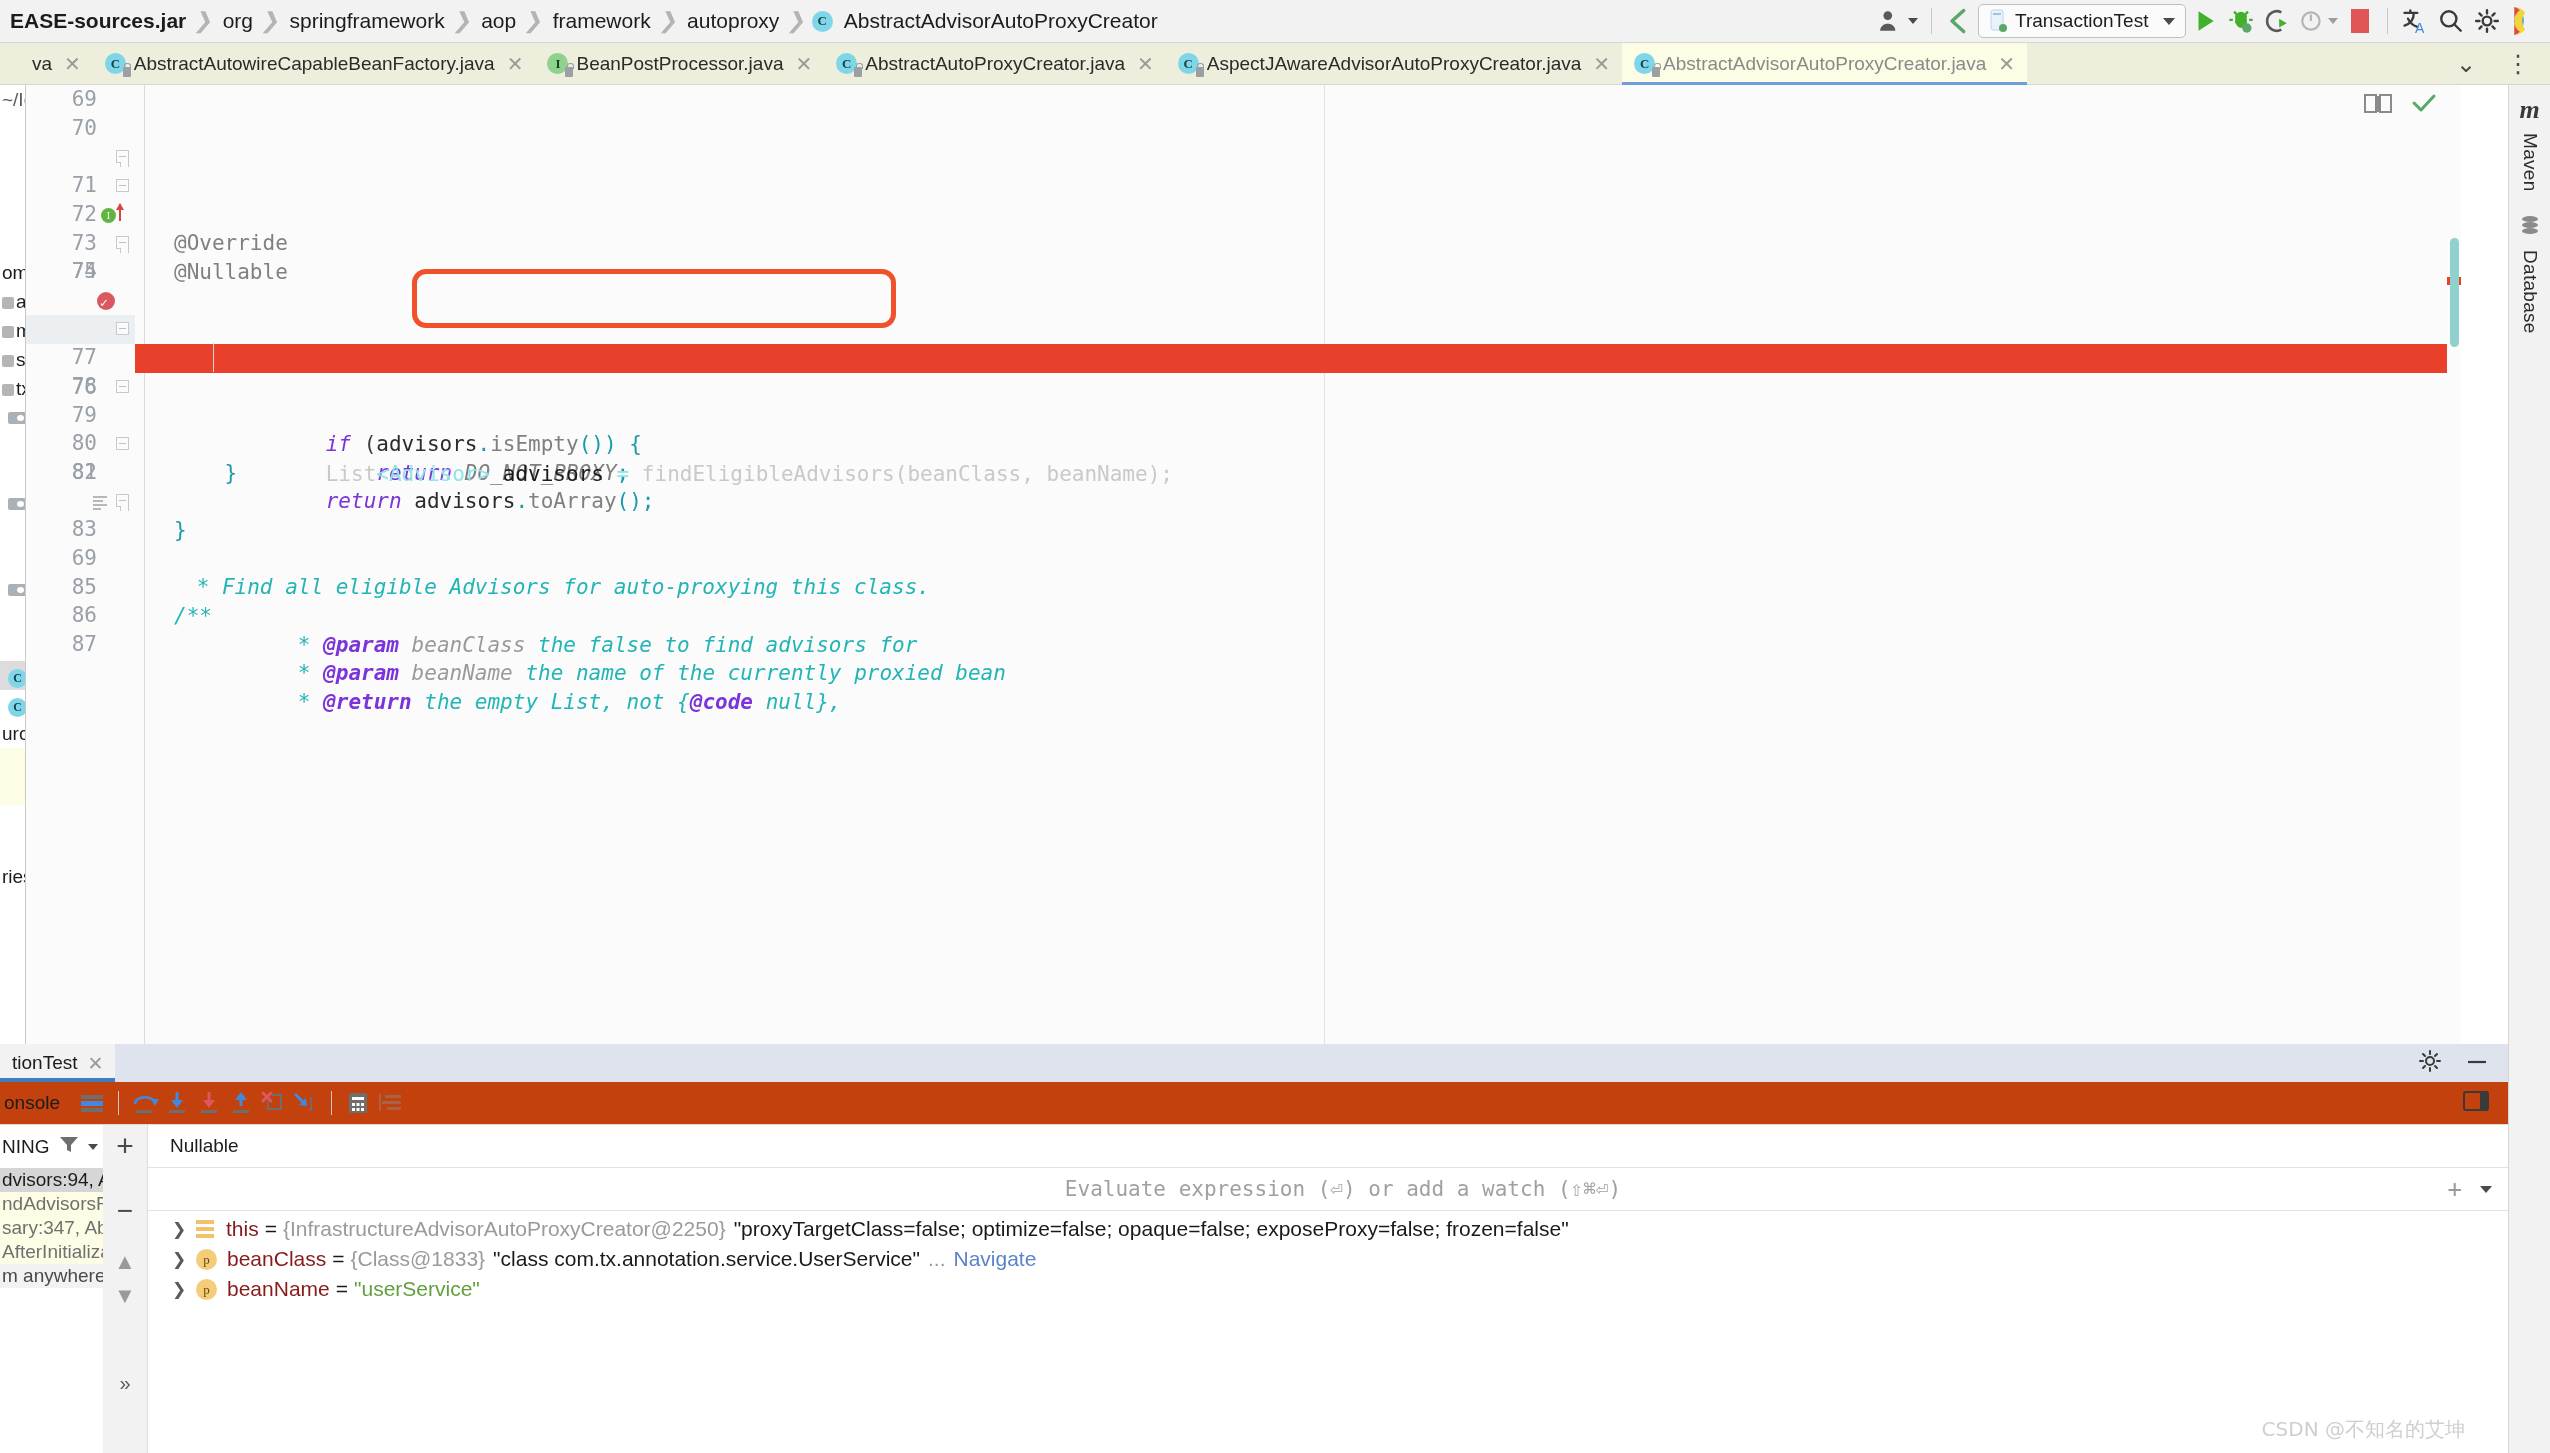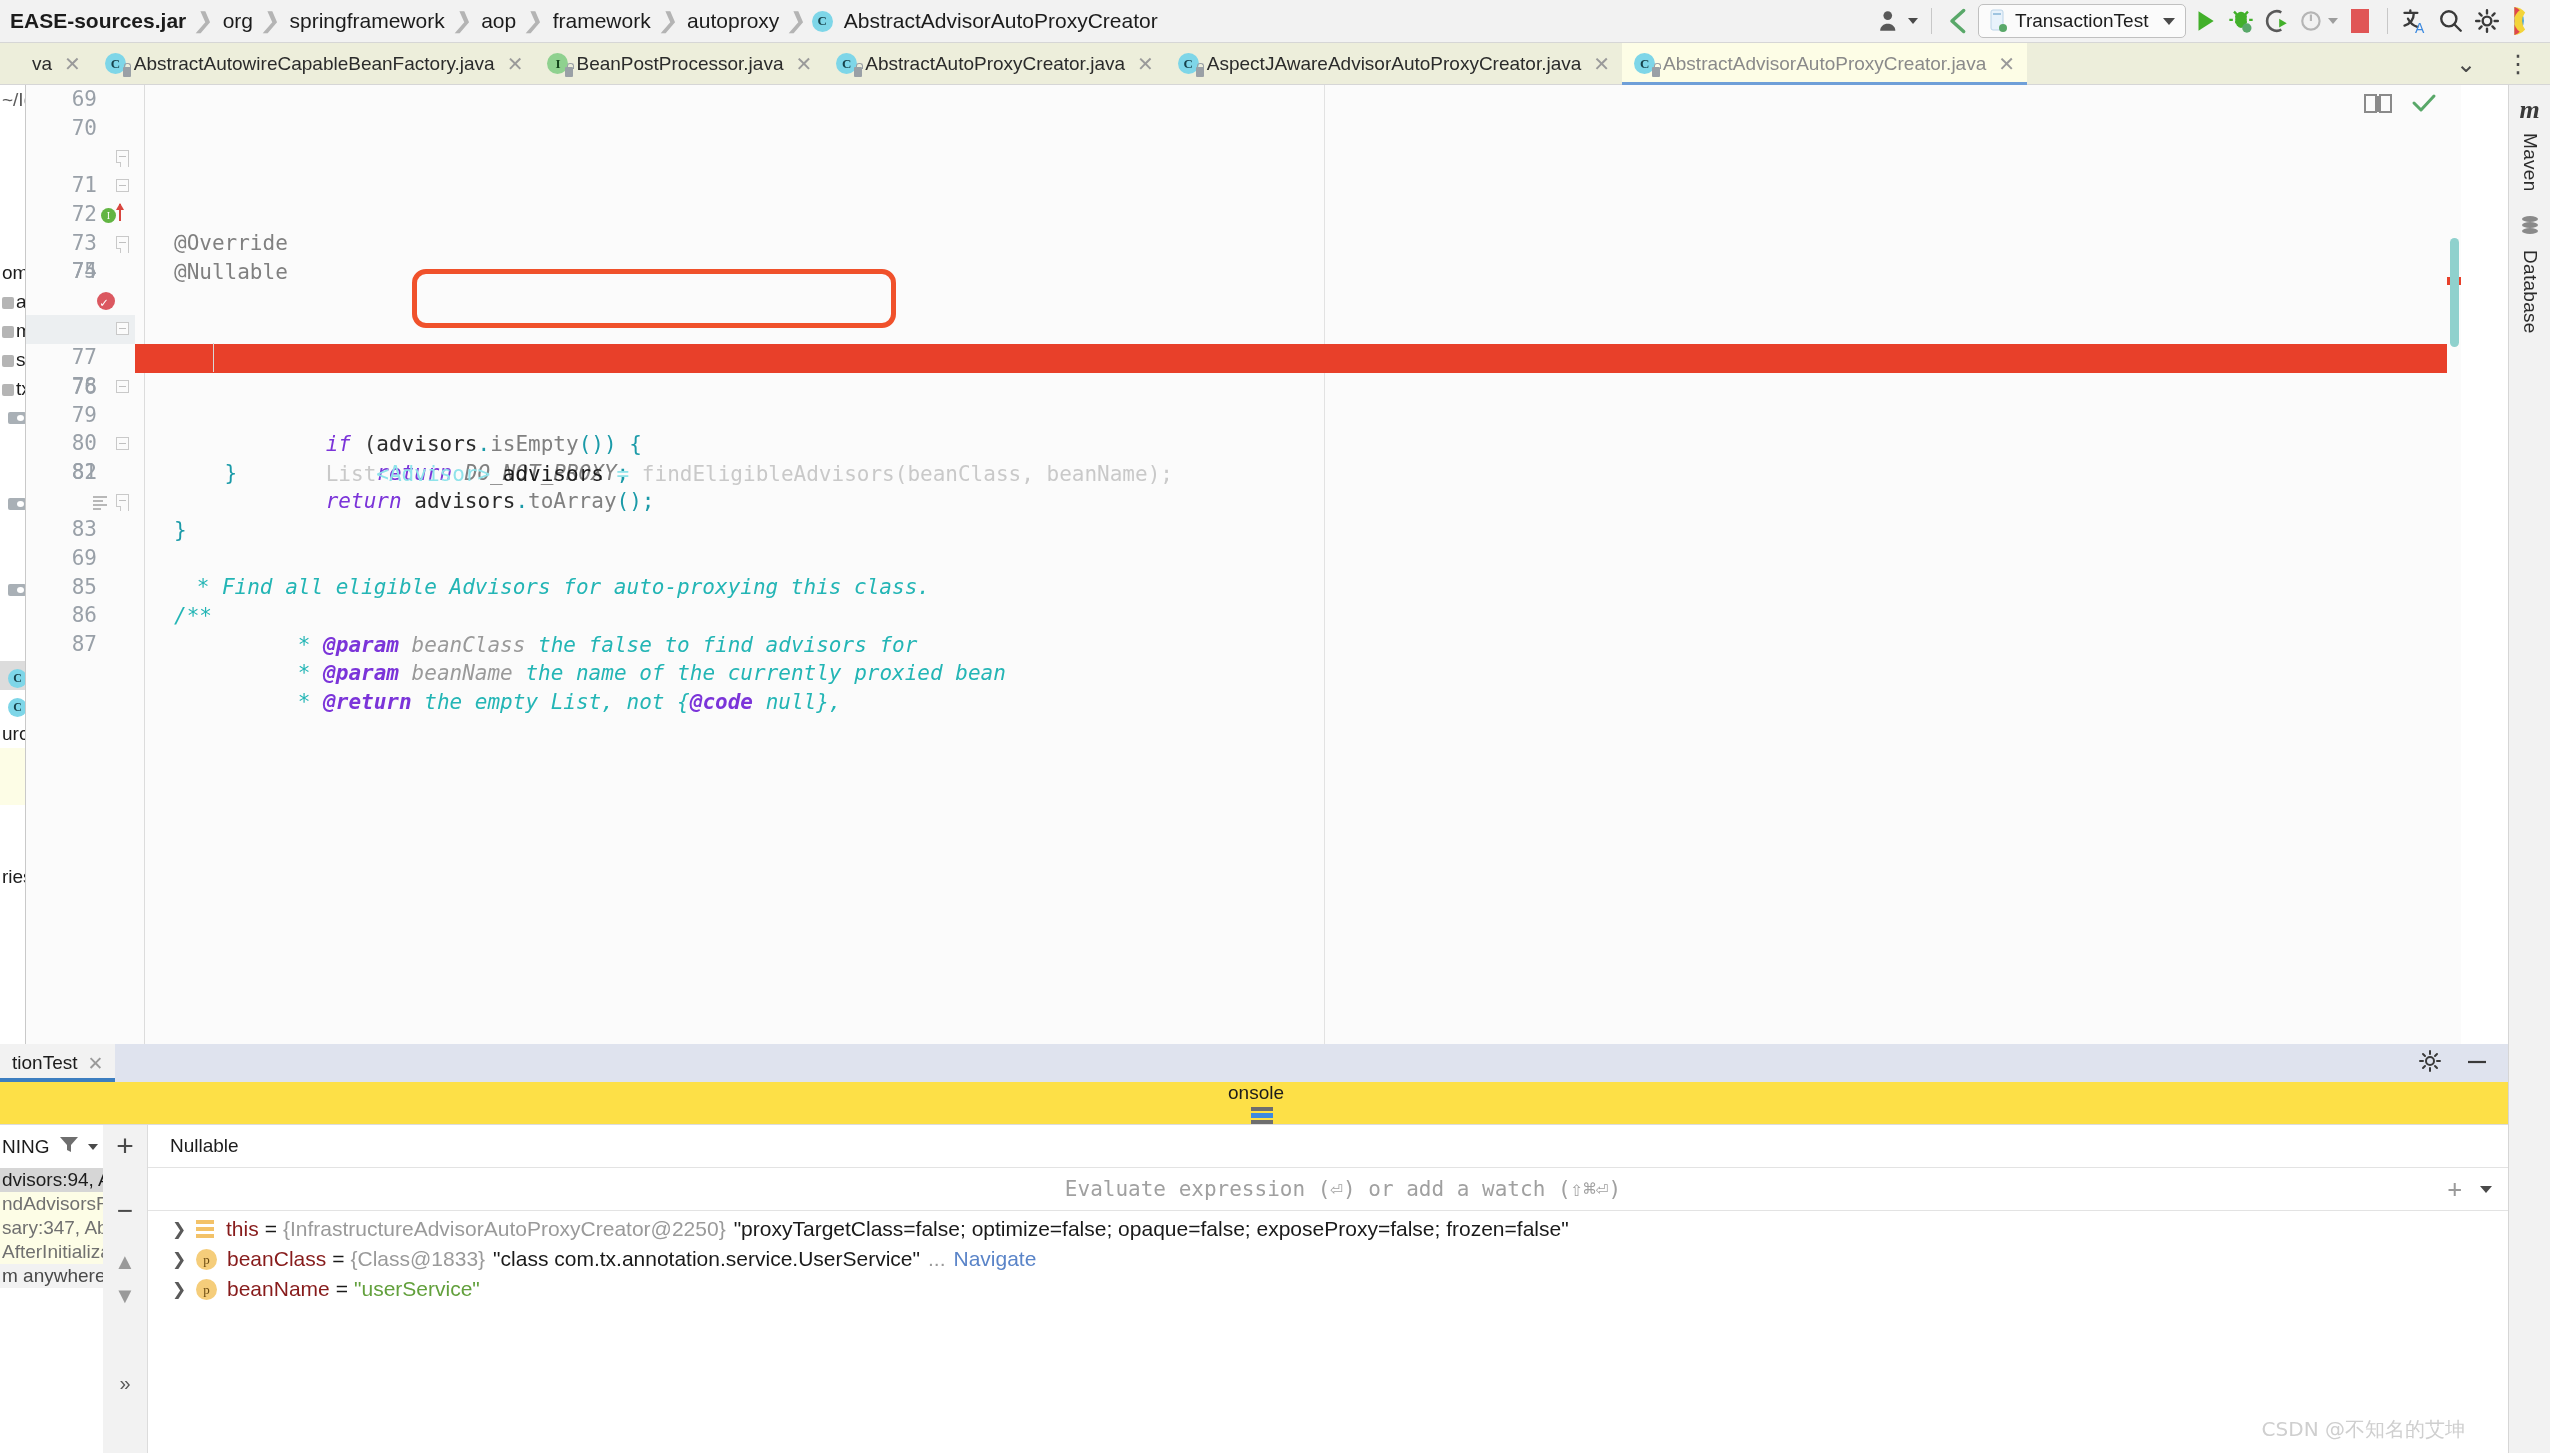--- a/index.html
+++ b/index.html
@@ -176,22 +176,22 @@
   }
   .dtab {
     display:flex; align-items:center; gap:10px; height:100%; padding: 0 12px;
     font-size: 19px; color: #1c1c1c; background: #f2f2f2; position: relative; cursor: pointer;
   }
   .dtab::after { content:""; position:absolute; left:0;right:0;bottom:0;height:4px;background:#3d7ec0; }
   .dtab .x { color: #9a9a9a; font-size: 19px; }
   .dtabbar-right { margin-left: auto; display:flex; align-items:center; gap: 22px; padding-right: 18px; }
 
   .dtoolbar {
-    position: absolute; left: 0; top: 38px; right: 0; height: 43px; background: #fde047;
-    display: flex; align-items: center; border-bottom: 1px solid #dcdcdc; flex-direction: column;
+    position: absolute; left: 0; top: 38px; right: 0; height: 43px; background: #c2410c;
+    display: flex; align-items: center; border-bottom: 1px solid #dcdcdc;
   }
   .dconsole-label { font-size: 19px; color: #1c1c1c; padding-left: 4px; white-space: nowrap; }
   .dt-sep { width: 1px; height: 24px; background: #c8c8c8; margin: 0 10px; }
   .dt-btn { width: 32px; height: 32px; display:inline-flex; align-items:center; justify-content:center; cursor:pointer; }
 
   .dbody { position: absolute; left: 0; top: 81px; right: 0; bottom: 0; background: #ffffff; display:flex; }
   .frames-col { width: 103px; background: #ffffff; position: relative; overflow: hidden; }
   .framestoolbar { height: 43px; display:flex; align-items:center; gap: 8px; font-size: 19px; color:#1c1c1c; padding-left:2px;}
   .frame-row { height: 24px; line-height: 24px; font-size: 19px; white-space: nowrap; padding-left: 2px; }
   .frame-row.sel { background: #d6d6d6; color: #1c1c1c; }

